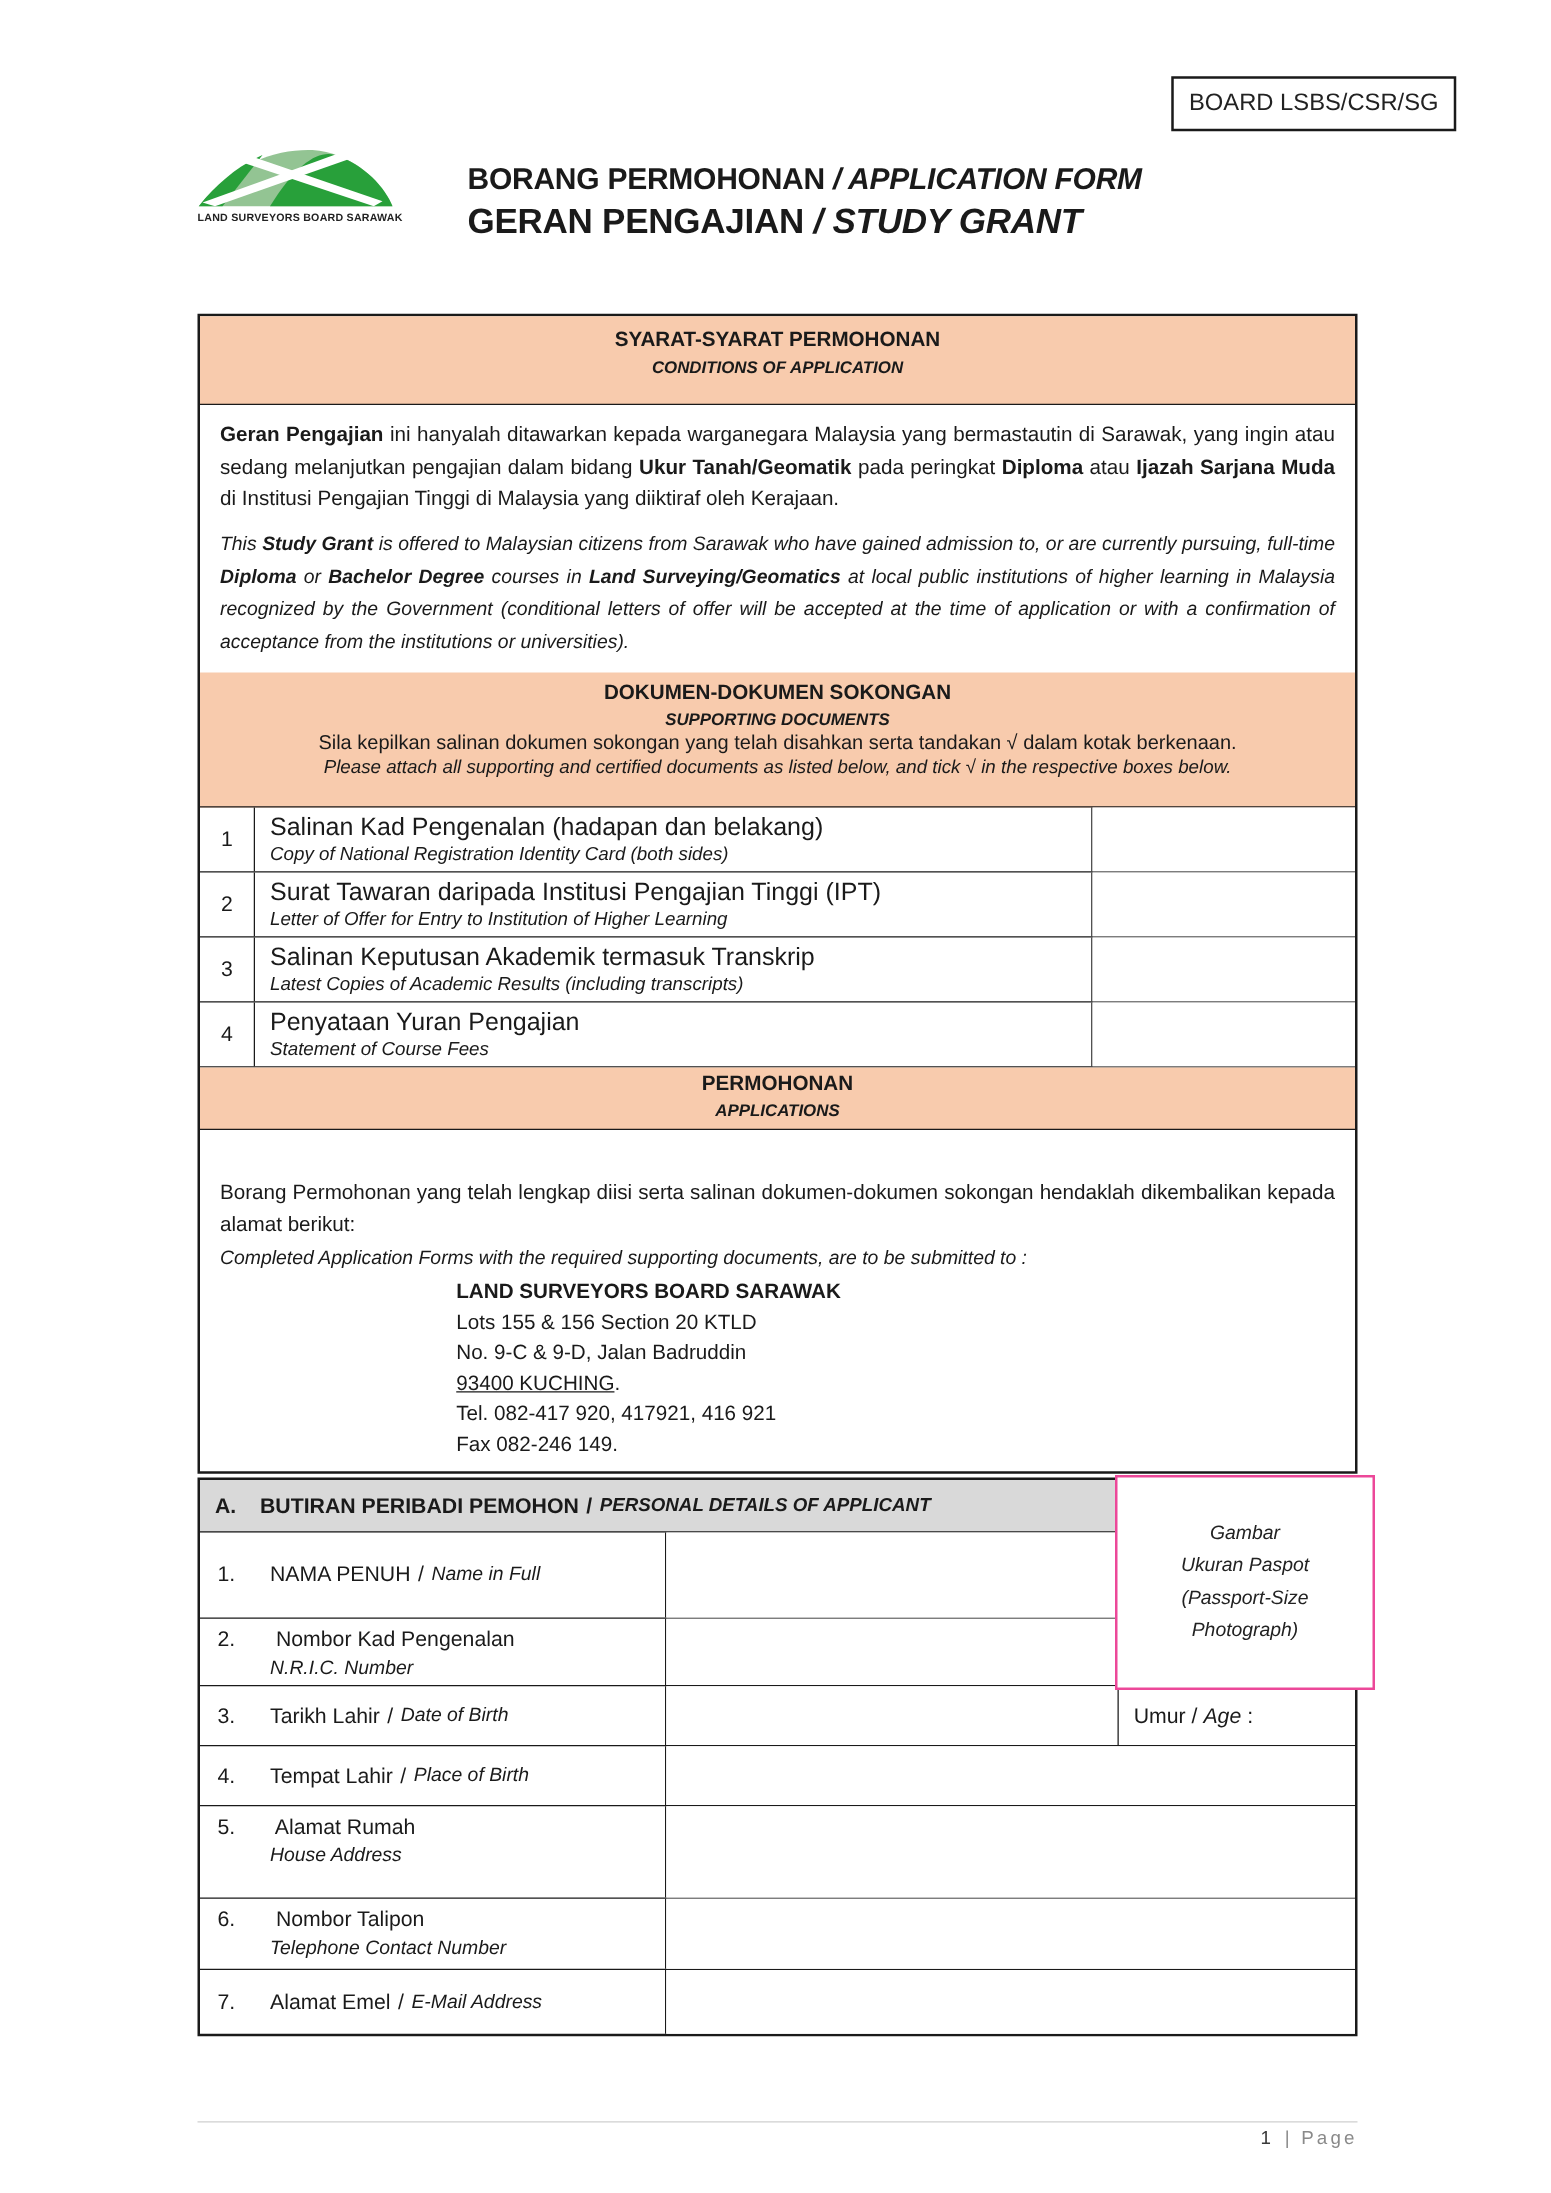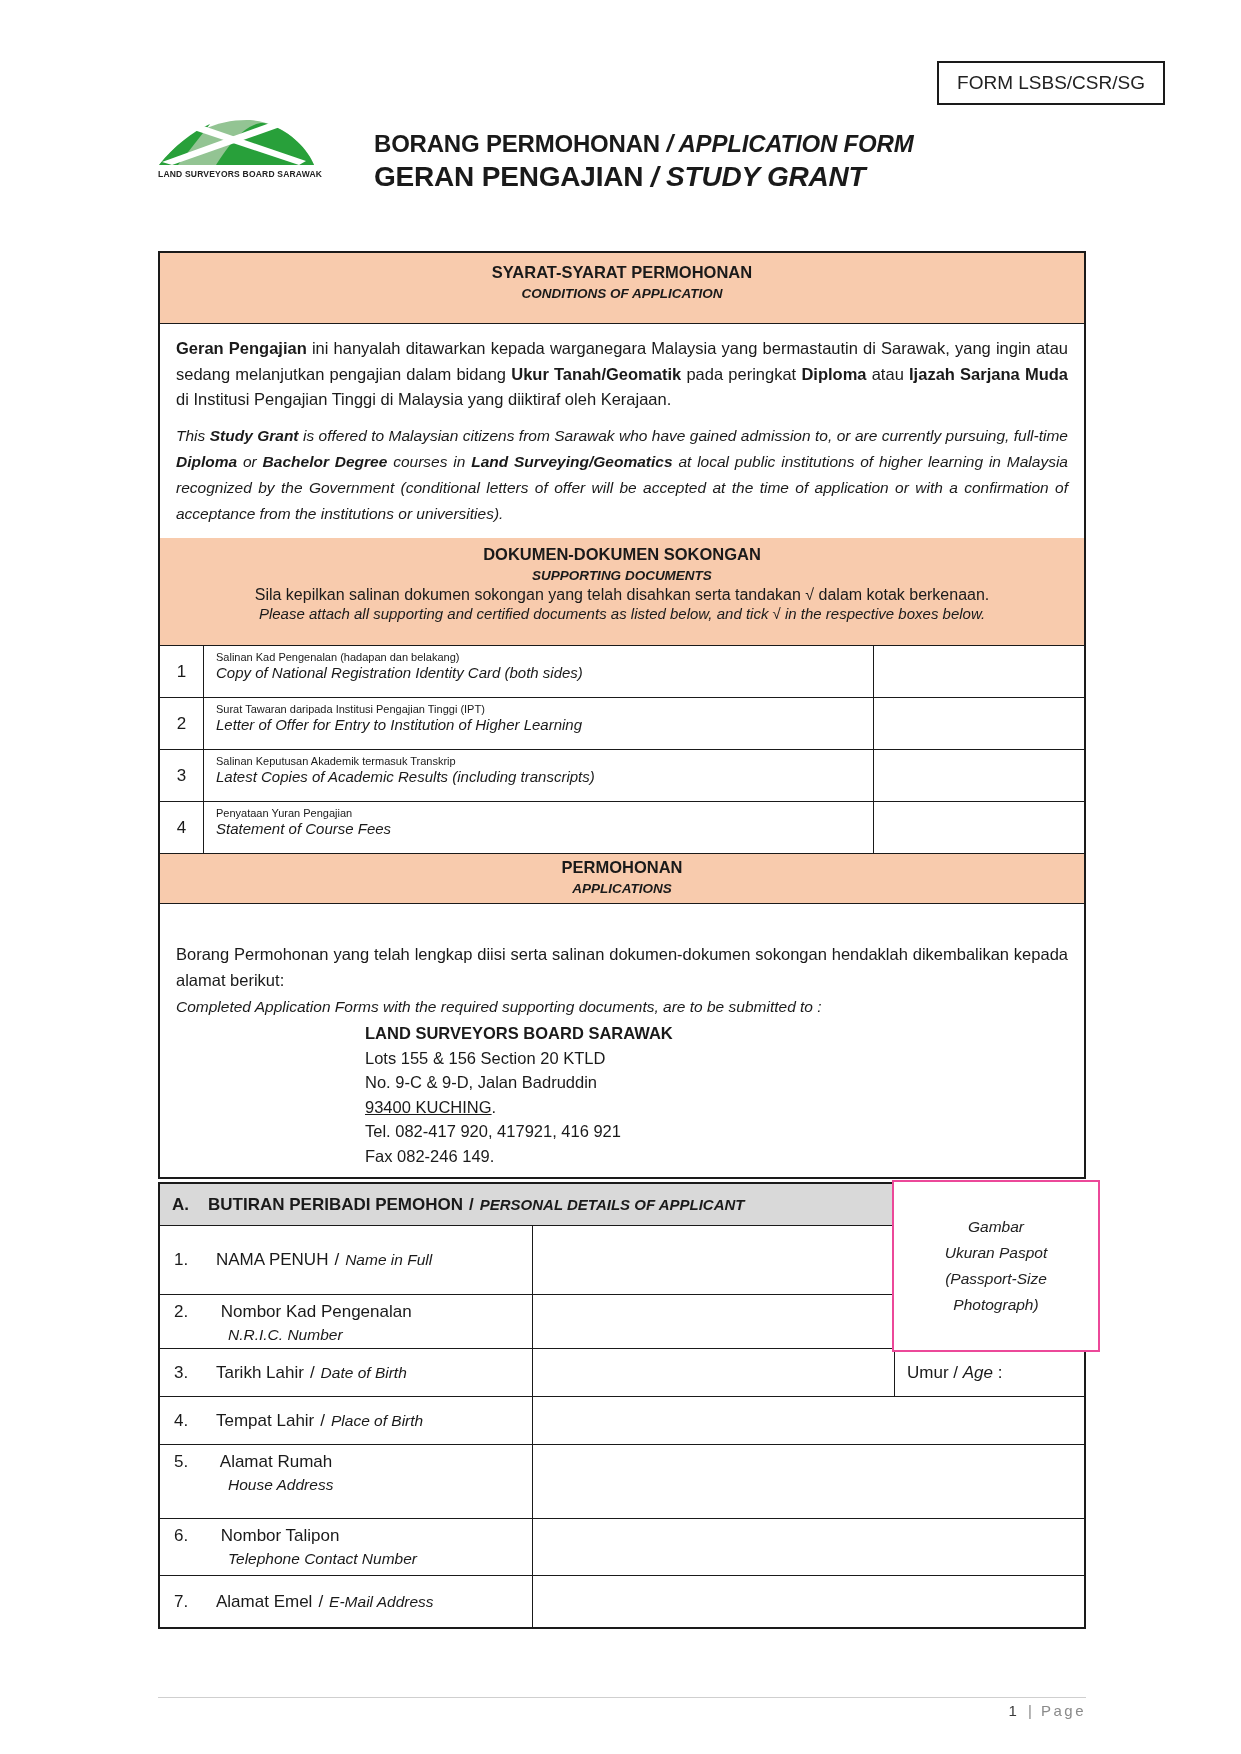--- a/index.html
+++ b/index.html
@@ -33,21 +33,21 @@
   .band-sub { font-weight:bold; font-style:italic; font-size:13.5px; margin-top:4px; }
   .cond-body { padding:12px 16px 0 16px; height:214px; overflow:hidden; }
   .p-my { font-size:16.5px; line-height:25.5px; text-align:justify; }
   .p-en { font-size:15.5px; line-height:26px; text-align:justify; margin-top:10px; }
   .band-2 { height:108px; padding-top:7px; }
   .band-note-my { font-size:16px; margin-top:3px; }
   .band-note-en { font-size:15px; font-style:italic; margin-top:1px; }
   .doc-row { display:grid; grid-template-columns:44px 1fr 210px; height:52px; border-bottom:1.5px solid #1a1a1a; }
   .doc-num { display:flex; align-items:center; justify-content:center; font-size:17px; border-right:1.5px solid #1a1a1a; }
   .doc-desc { padding:5px 12px; border-right:1.5px solid #1a1a1a; }
-  .doc-my { font-size:11px; }
+  .doc-my { font-size:20px; }
   .doc-en { font-size:15px; font-style:italic; margin-top:1px; }
   .doc-check { background:#fff; }
   .band-3 { height:50px; padding-top:4px; }
   .apps-body { padding:10px 16px 0 16px; height:245px; overflow:hidden;margin-top:28px; }
   .apps-en { font-size:15.5px; font-style:italic; margin-top:2px; line-height:24px; }
   .address { margin-left:189px; margin-top:2px; font-size:16.5px; line-height:24.5px; }
   .addr-name { font-weight:bold; }
   .addr-city { text-decoration:underline; }
 
   
@@ -59,21 +59,21 @@
   .sa-title-en { font-weight:bold; font-style:italic; font-size:15px; }
   .f-row { display:grid; grid-template-columns:373px 1fr; border-bottom:1.5px solid #1a1a1a; }
   .f-row:last-child { border-bottom:none; }
   .f-row.with-age { grid-template-columns:373px 361px 1fr; }
   .f-label { border-right:1.5px solid #1a1a1a; padding-left:14px; font-size:17px; }
   .f-label.inline { display:flex; align-items:center; }
   .f-label.stacked { padding-top:7px; }
   .f-num { display:inline-block; width:42px; flex:0 0 42px; }
   .f-en-inline { font-style:italic; font-size:15.5px; }
   .f-sep { margin:0 6px; }
-  .f-en-stacked { font-style:italic; font-size:15.5px; margin-top:4px; margin-left:54px; }
+  .f-en-stacked { font-style:italic; font-size:15.5px; margin-top:4px; margin-left:42px; }
   .f-value { background:#fff; }
   .f-age { border-left:1.5px solid #1a1a1a; display:flex; align-items:center; padding-left:12px; font-size:17px; }
   .h69{height:69px}.h54{height:54px}.h48{height:48px}.h74{height:74px}.h57{height:57px}.h51{height:51px}
 
   
   .photo-box { position:absolute; left:892px; top:1180px; width:208px; height:172px; background:#fff;
     border:2px solid #ec4899; z-index:5; display:flex; flex-direction:column; align-items:center; justify-content:center;
     font-style:italic; font-size:15.5px; line-height:26px; text-align:center; color:#222; }
 
   
@@ -81,21 +81,21 @@
   .footer { position:absolute; left:158px; top:1702px; width:928px; text-align:right; font-size:15px; letter-spacing:2.5px; }
   .footer .pg-num { color:#3a3a3a; }
   .footer .pg-label { color:#8a8a8a; margin-left:2px; }
 </style>
 </head>
 <body>
 
 <div class="page">
 
   <div class="form-code-box">
-    <span>FORM LSBS/CSR/SG</span>
+    <span>BOARD LSBS/CSR/SG</span>
   </div>
 
   <div class="logo">
     <svg viewBox="0 0 158 50" aria-hidden="true">
       <path d="M1,48 C28,14 62,2 92,3 C122,5 146,26 156,48 Z" fill="#93C493"></path>
       <path d="M1,48 C16,29 34,15 52,7 L20,48 Z" fill="#28A03A"></path>
       <path d="M58,48 C80,12 98,3 110,7 C134,15 150,33 156,48 Z" fill="#28A03A"></path>
       <path d="M4,45 L112,6 L122,10 L14,48 Z" fill="#ffffff"></path>
       <path d="M34,5 L148,44 L141,48 L27,10 Z" fill="#ffffff"></path>
     </svg>

